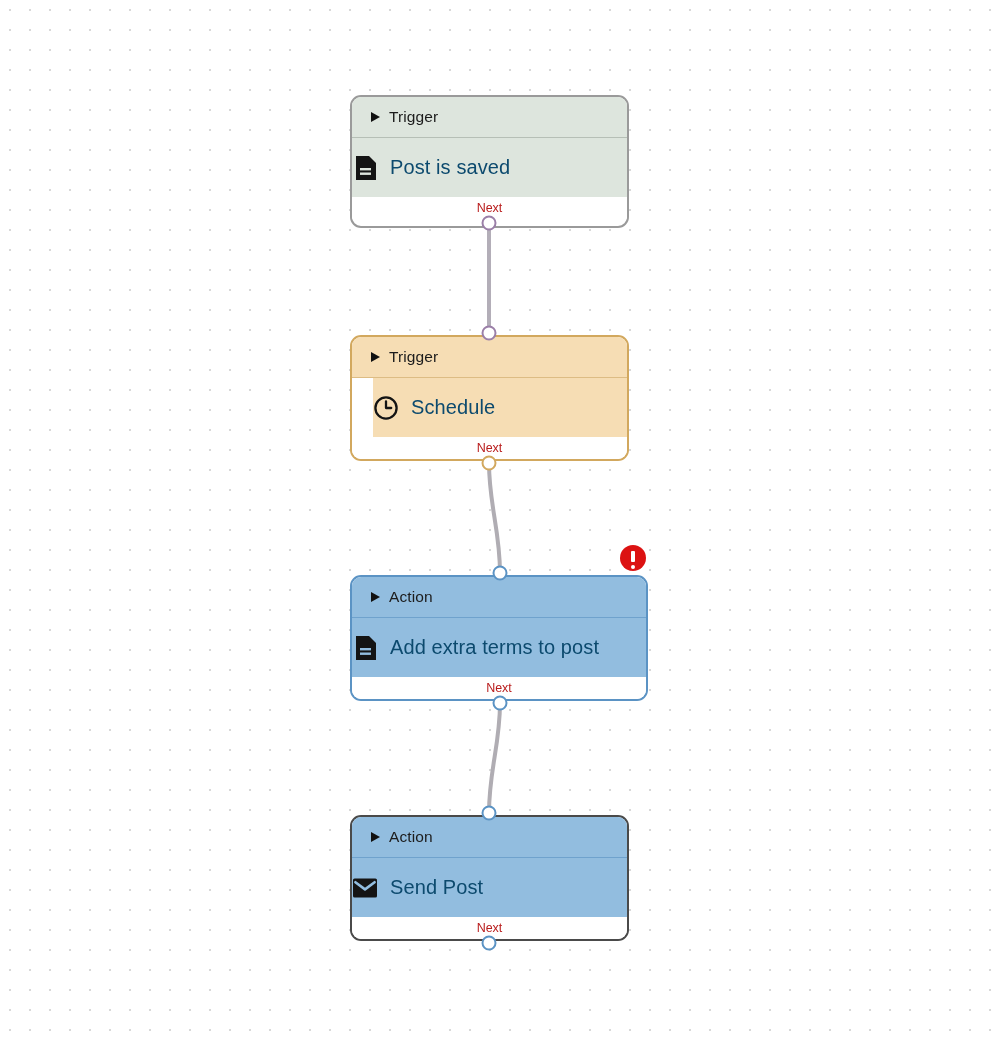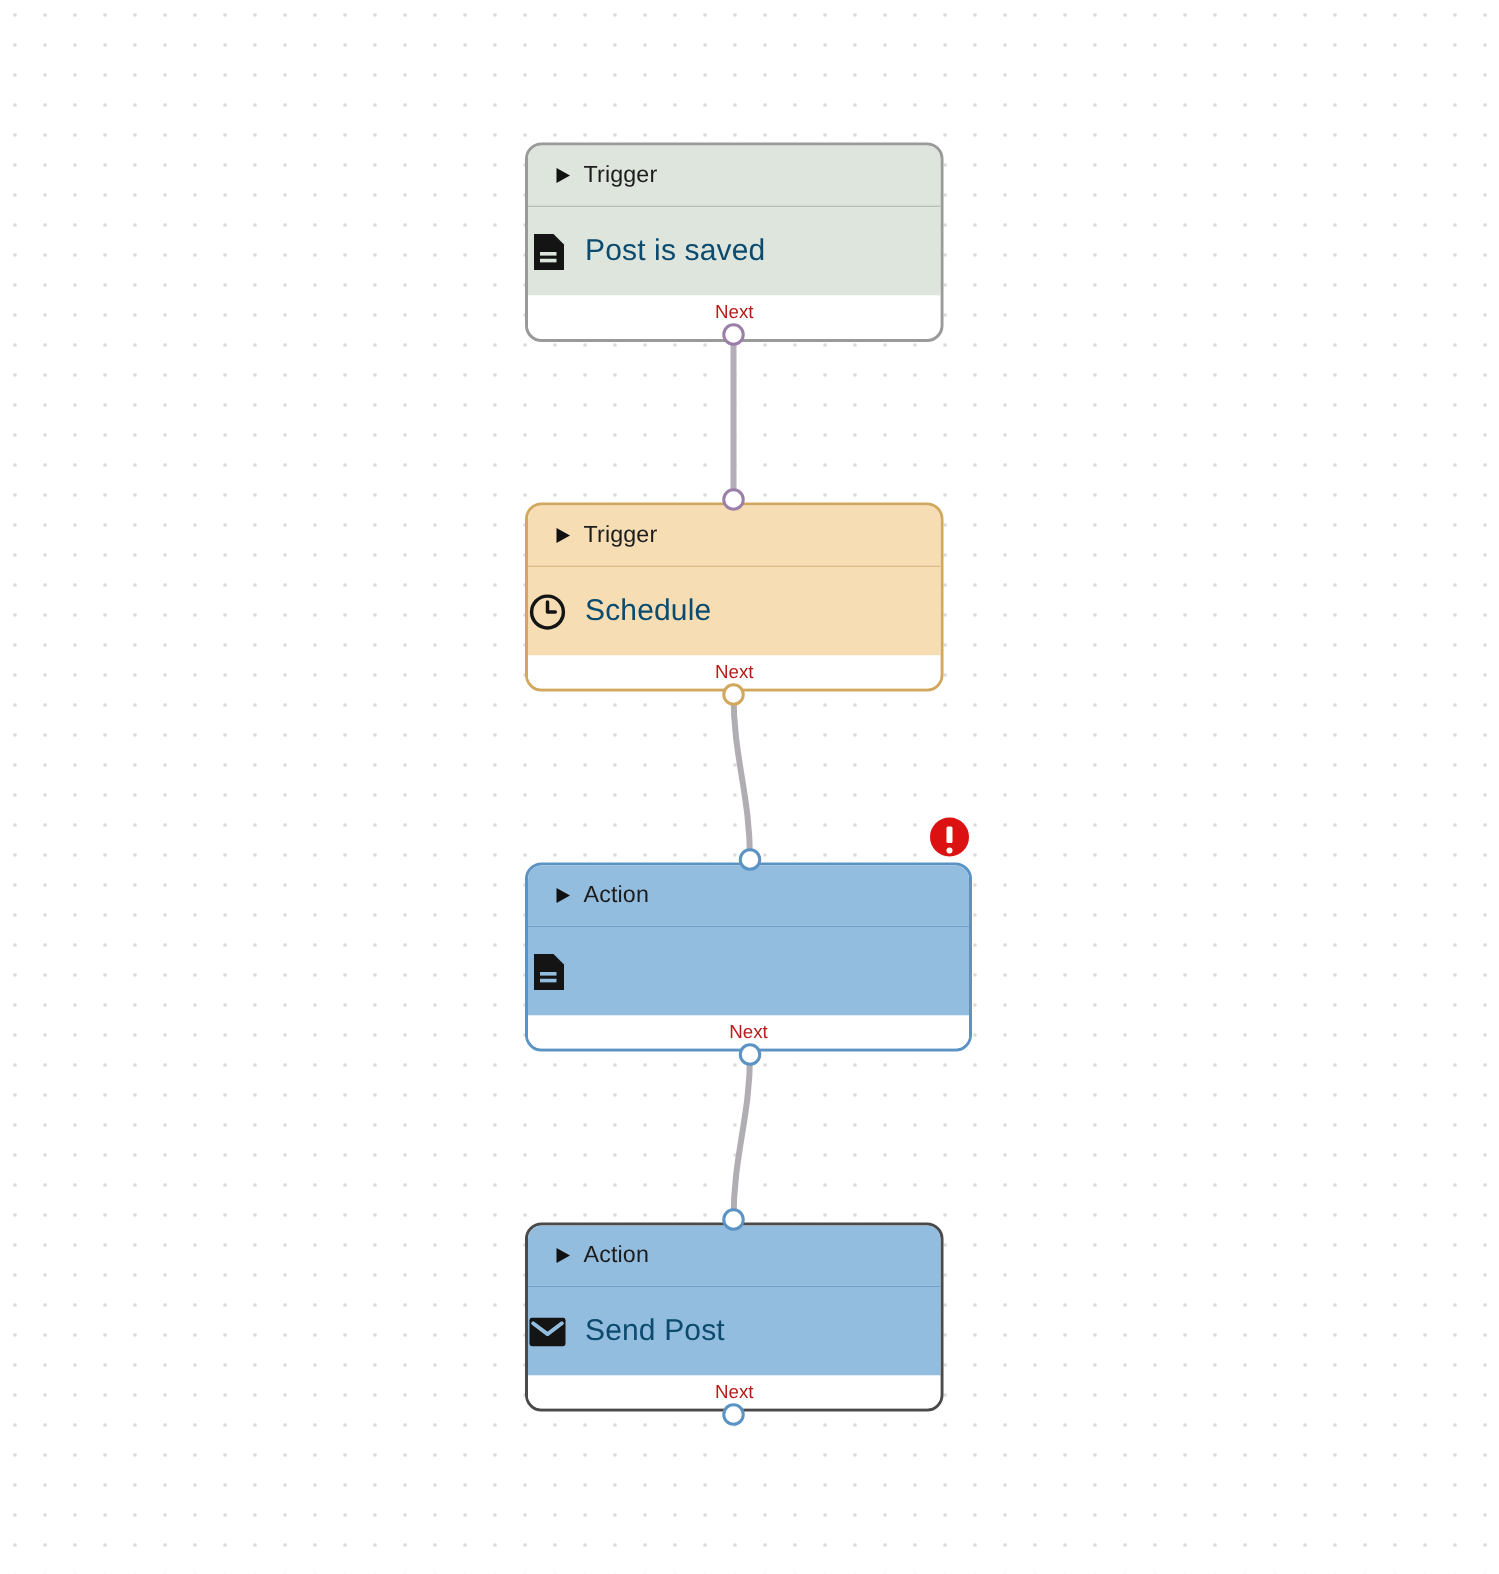--- a/index.html
+++ b/index.html
@@ -170,21 +170,21 @@
       <span>Next</span>
     </div>
   </div>
 
   <div class="node" style="left:350px; top:335px; width:279px; height:126px; border-color:#d2a85e;">
     <div class="node-head" style="background:#f6ddb4;">
       <span class="tri"></span>
       <span>Trigger</span>
     </div>
     <div class="node-sep" style="background:#ddbc84;"></div>
-    <div class="node-body" style="background:#f6ddb4;">
+    <div class="node-body" style="background:#f6ddb4;margin-left:21px;">
       <span class="glyph">
         <svg width="26" height="26" viewBox="0 0 26 26">
           <circle cx="13" cy="13" r="10.6" fill="none" stroke="#141414" stroke-width="2.3"></circle>
           <path d="M13 6.3 V13 H18.2" fill="none" stroke="#141414" stroke-width="2.3" stroke-linecap="round" stroke-linejoin="round"></path>
         </svg>
       </span>
       <span>Schedule</span>
     </div>
     <div class="node-foot">
       <span>Next</span>
@@ -198,20 +198,21 @@
     </div>
     <div class="node-sep" style="background:#6fa2cd;"></div>
     <div class="node-body" style="background:#92bddf;">
       <span class="glyph">
         <svg width="23" height="26" viewBox="0 0 23 26">
           <path d="M2 1 h13 l7 7 v17 h-20 z" fill="#141414"></path>
           <rect x="6" y="13" width="11" height="2.4" fill="#92bddf"></rect>
           <rect x="6" y="17.5" width="11" height="2.4" fill="#92bddf"></rect>
         </svg>
       </span>
+      <span>Add extra terms to post</span>
     </div>
     <div class="node-foot">
       <span>Next</span>
     </div>
   </div>
 
   <div class="node" style="left:350px; top:815px; width:279px; height:126px; border-color:#4a4a4a;">
     <div class="node-head" style="background:#92bddf;">
       <span class="tri"></span>
       <span>Action</span>

